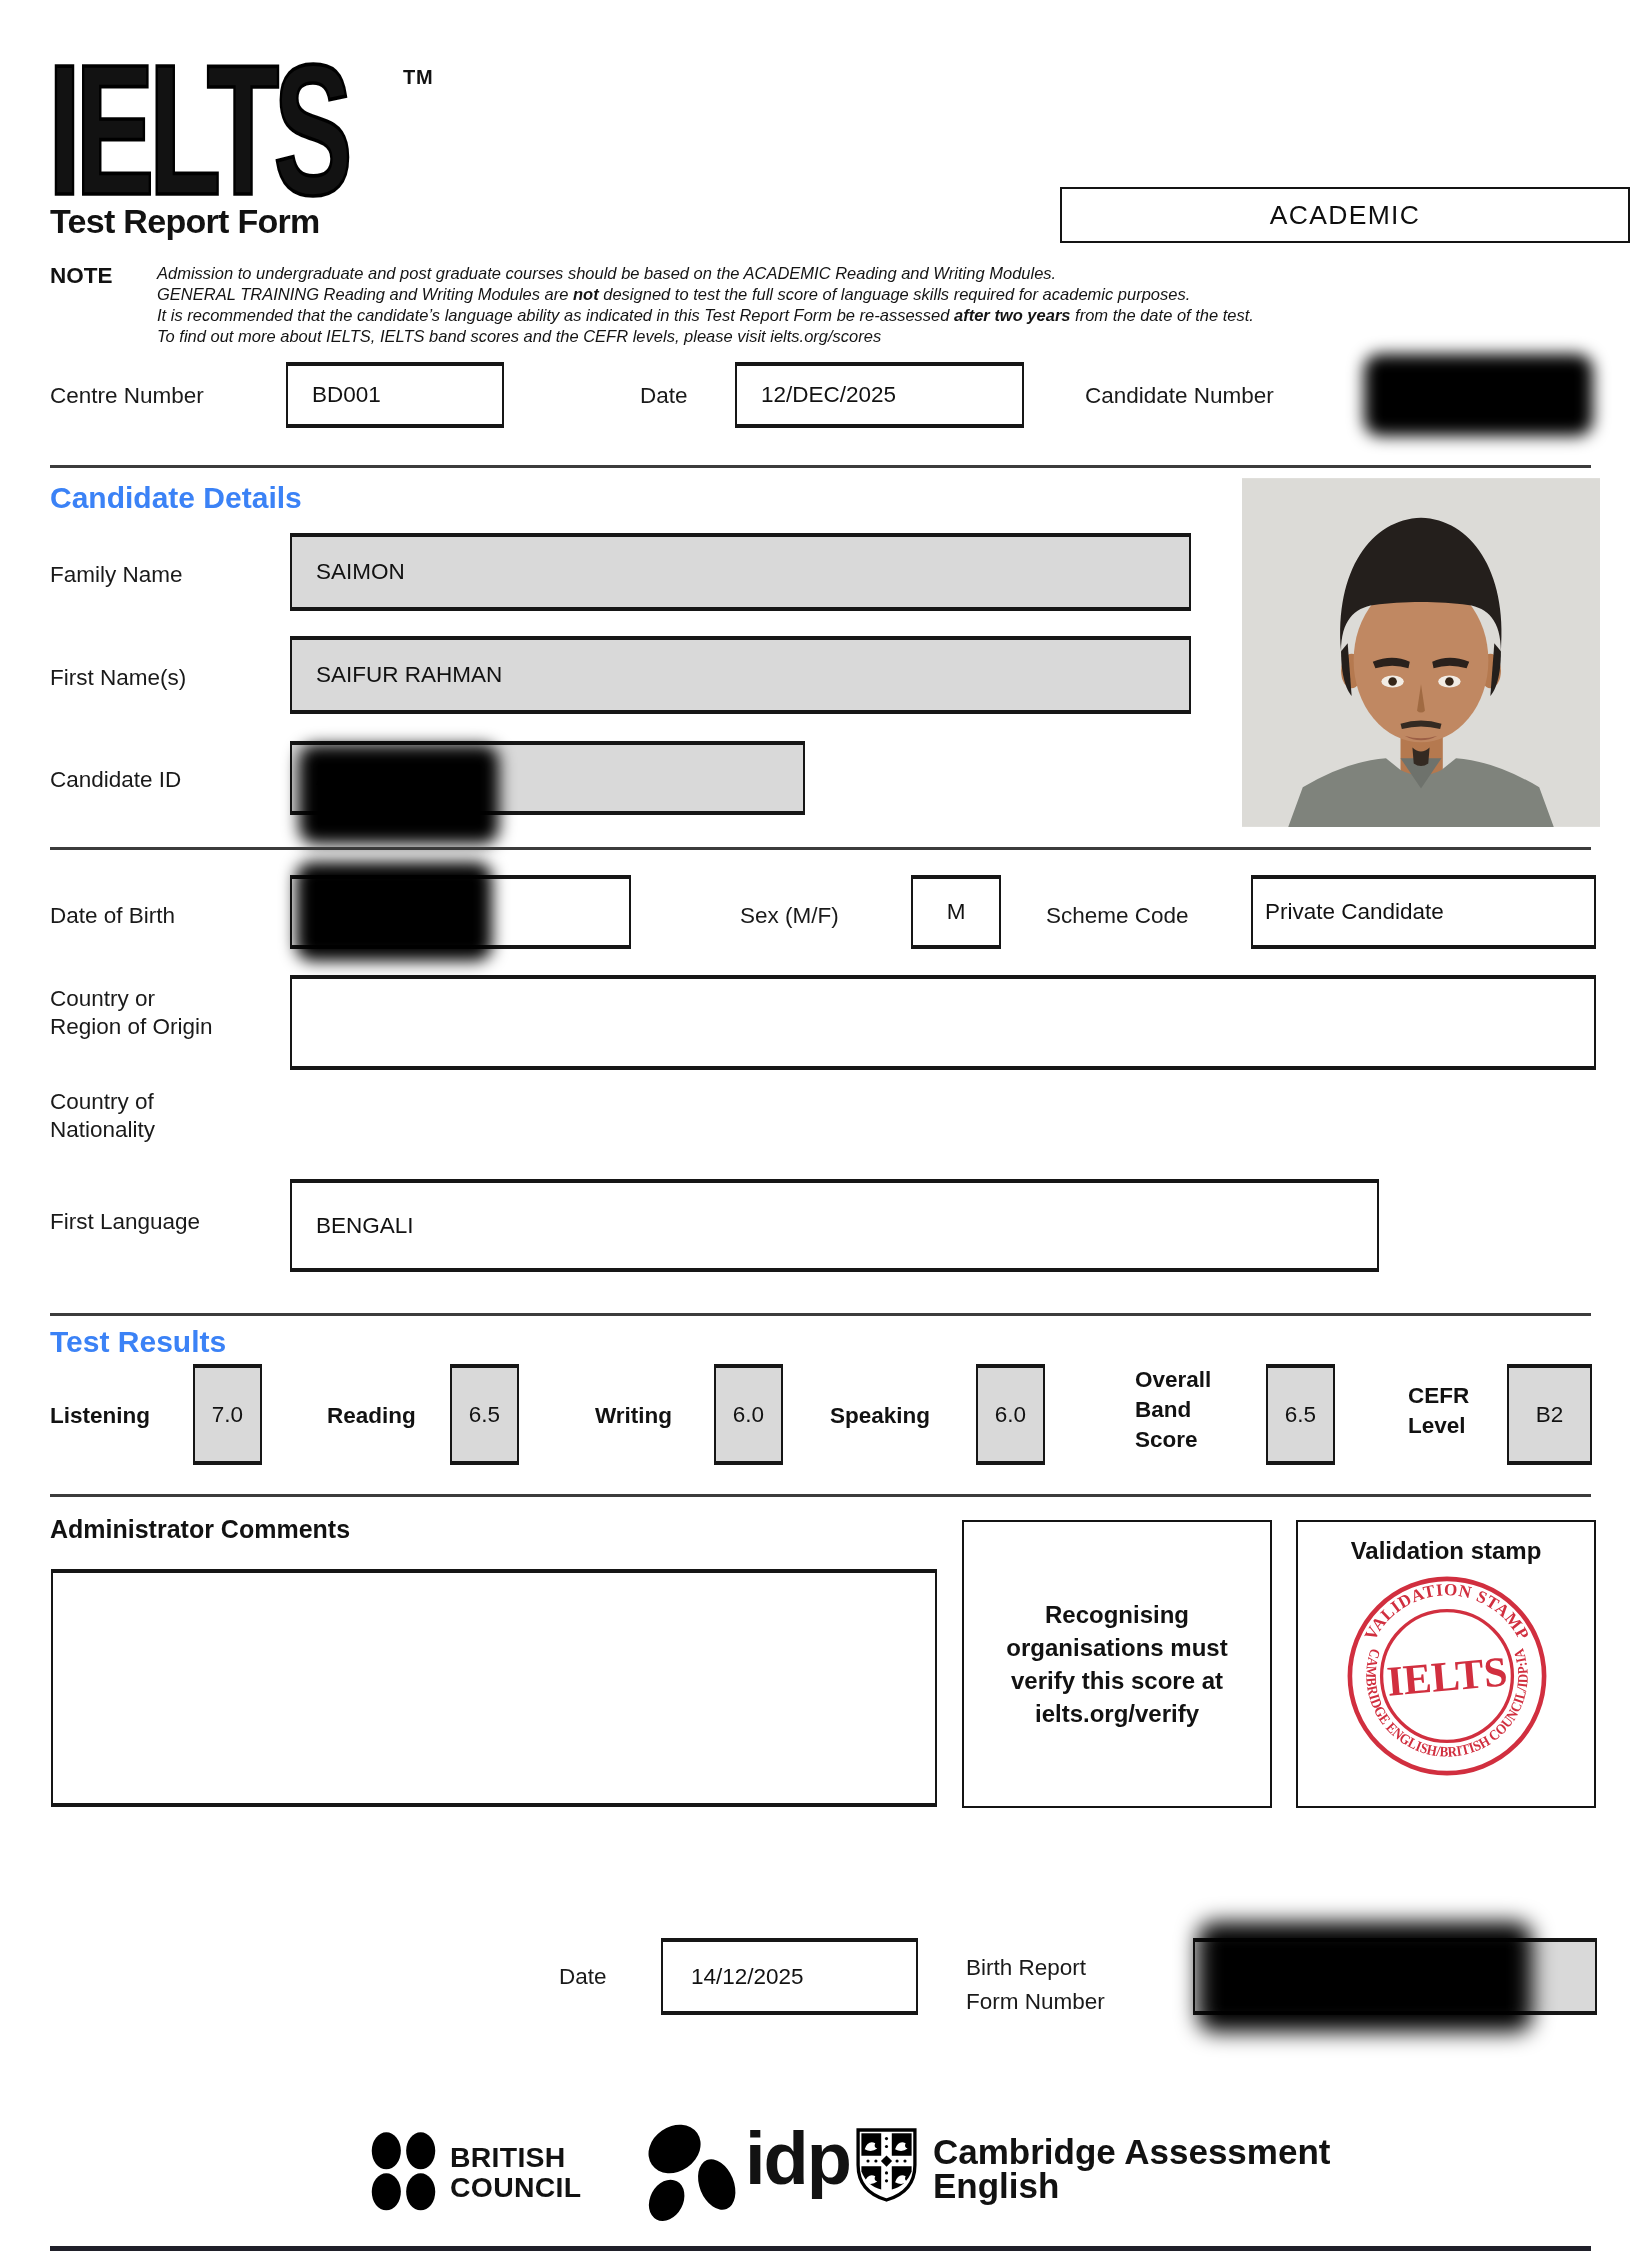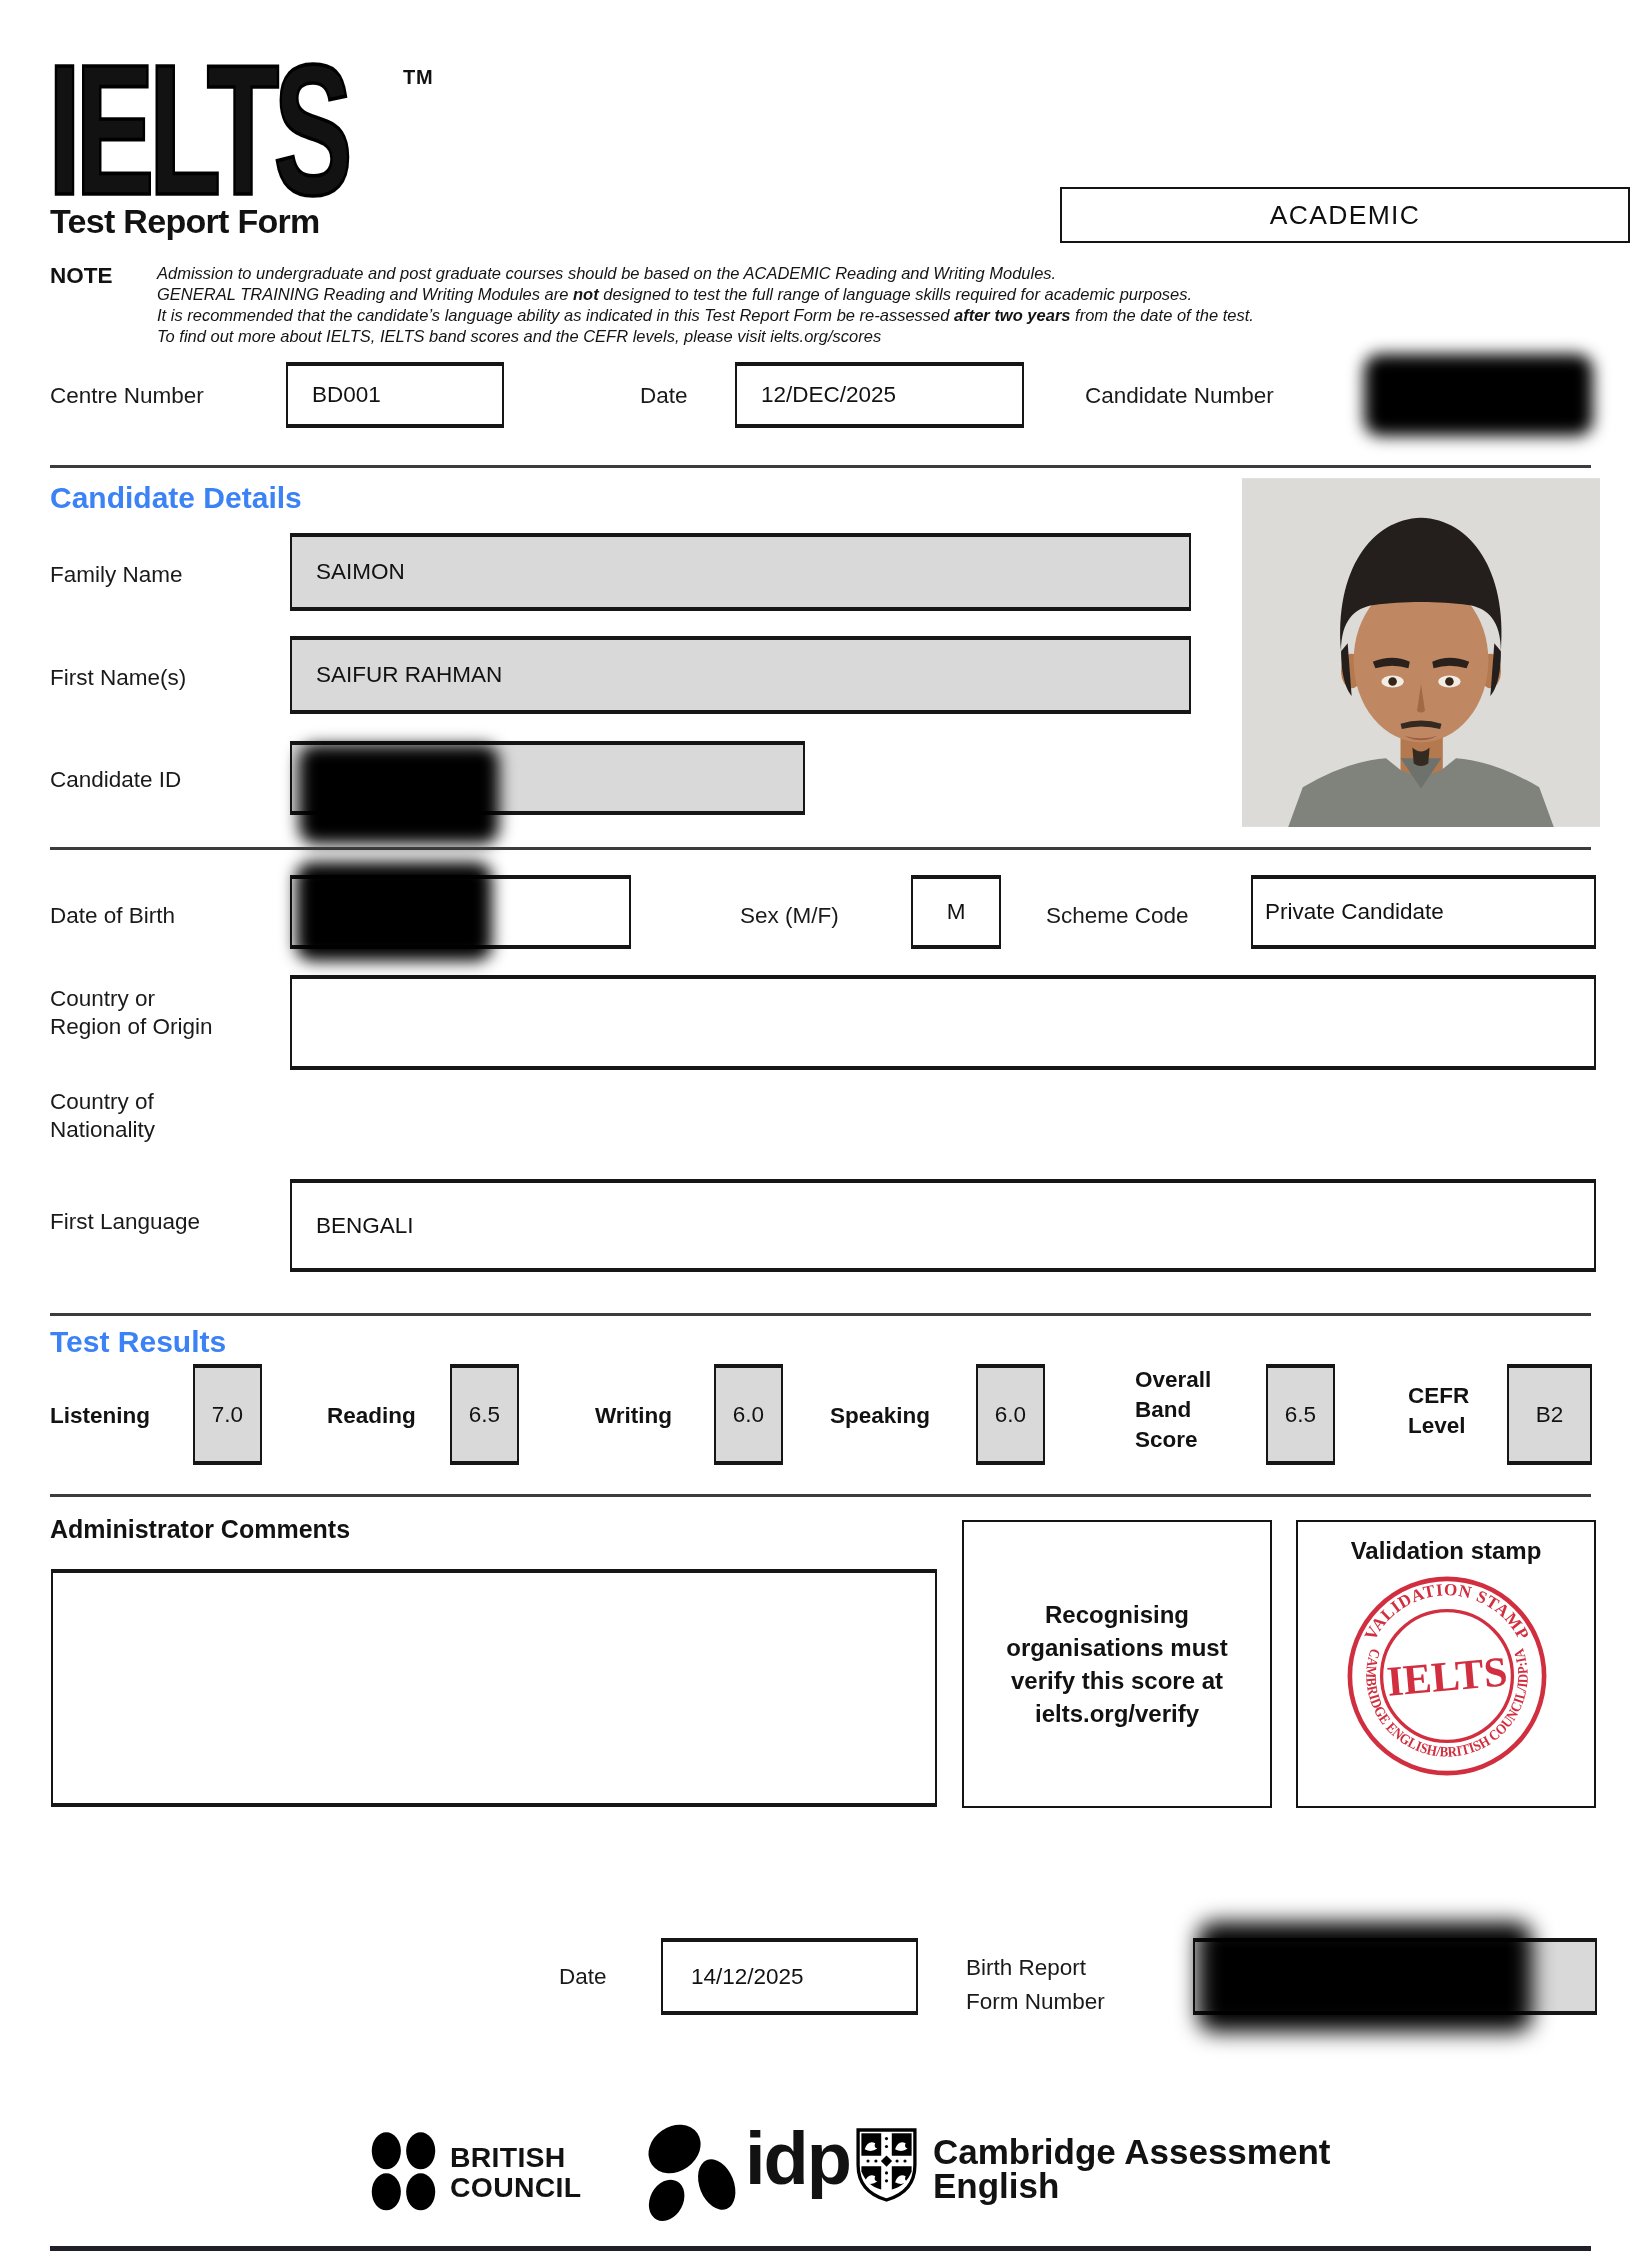--- a/index.html
+++ b/index.html
@@ -50,21 +50,21 @@
 <div class="page">
 
   <div class="abs logo-wordmark" style="left:48px; top:38px;">IELTS</div>
   <div class="abs tm" style="left:403px; top:66px;">TM</div>
   <div class="abs title" style="left:50px; top:202px;">Test Report Form</div>
   <div class="abs acadbox" style="left:1060px; top:187px; width:570px; height:56px;">ACADEMIC</div>
 
   <div class="abs notelabel" style="left:50px; top:263px;">NOTE</div>
   <div class="abs notetext" style="left:157px; top:263px;">
     <span>Admission to undergraduate and post graduate courses should be based on the ACADEMIC Reading and Writing Modules.</span><br>
-    <span>GENERAL TRAINING Reading and Writing Modules are </span><b>not</b><span> designed to test the full range of language skills required for academic purposes.</span><br>
+    <span>GENERAL TRAINING Reading and Writing Modules are </span><b>not</b><span> designed to test the full score of language skills required for academic purposes.</span><br>
     <span>It is recommended that the candidate’s language ability as indicated in this Test Report Form be re-assessed </span><b>after two years</b><span> from the date of the test.</span><br>
     <span>To find out more about IELTS, IELTS band scores and the CEFR levels, please visit ielts.org/scores</span>
   </div>
 
   <div class="abs label" style="left:50px; top:382px;">Centre Number</div>
   <div class="abs fbox pad" style="left:286px; top:362px; width:218px; height:66px;">
       <span>BD001</span>
     </div>
   <div class="abs label" style="left:640px; top:382px;">Date</div>
   <div class="abs fbox pad" style="left:735px; top:362px; width:289px; height:66px;">
@@ -141,21 +141,21 @@
   <div class="abs fbox pad" style="left:290px; top:975px; width:1306px; height:95px;">
       <span></span>
     </div>
 
   <div class="abs label" style="left:50px; top:1088px; width:185px;">
     <span>Country of</span><br>
     <span>Nationality</span>
   </div>
 
   <div class="abs label" style="left:50px; top:1208px;">First Language</div>
-  <div class="abs fbox pad" style="left:290px; top:1179px; width:1306px; height:93px;">
+  <div class="abs fbox pad" style="left:290px; top:1179px; width:1089px; height:93px;">
       <span>BENGALI</span>
     </div>
 
   <div class="abs hr" style="left:50px; top:1313px; width:1541px;"></div>
 
   <div class="abs h1" style="left:50px; top:1325px;">Test Results</div>
 
   <div class="abs scorelabel" style="left:50px; top:1401px;">Listening</div>
   <div class="abs fbox gray center" style="left:193px; top:1364px; width:69px; height:101px;">
       <span>7.0</span>

